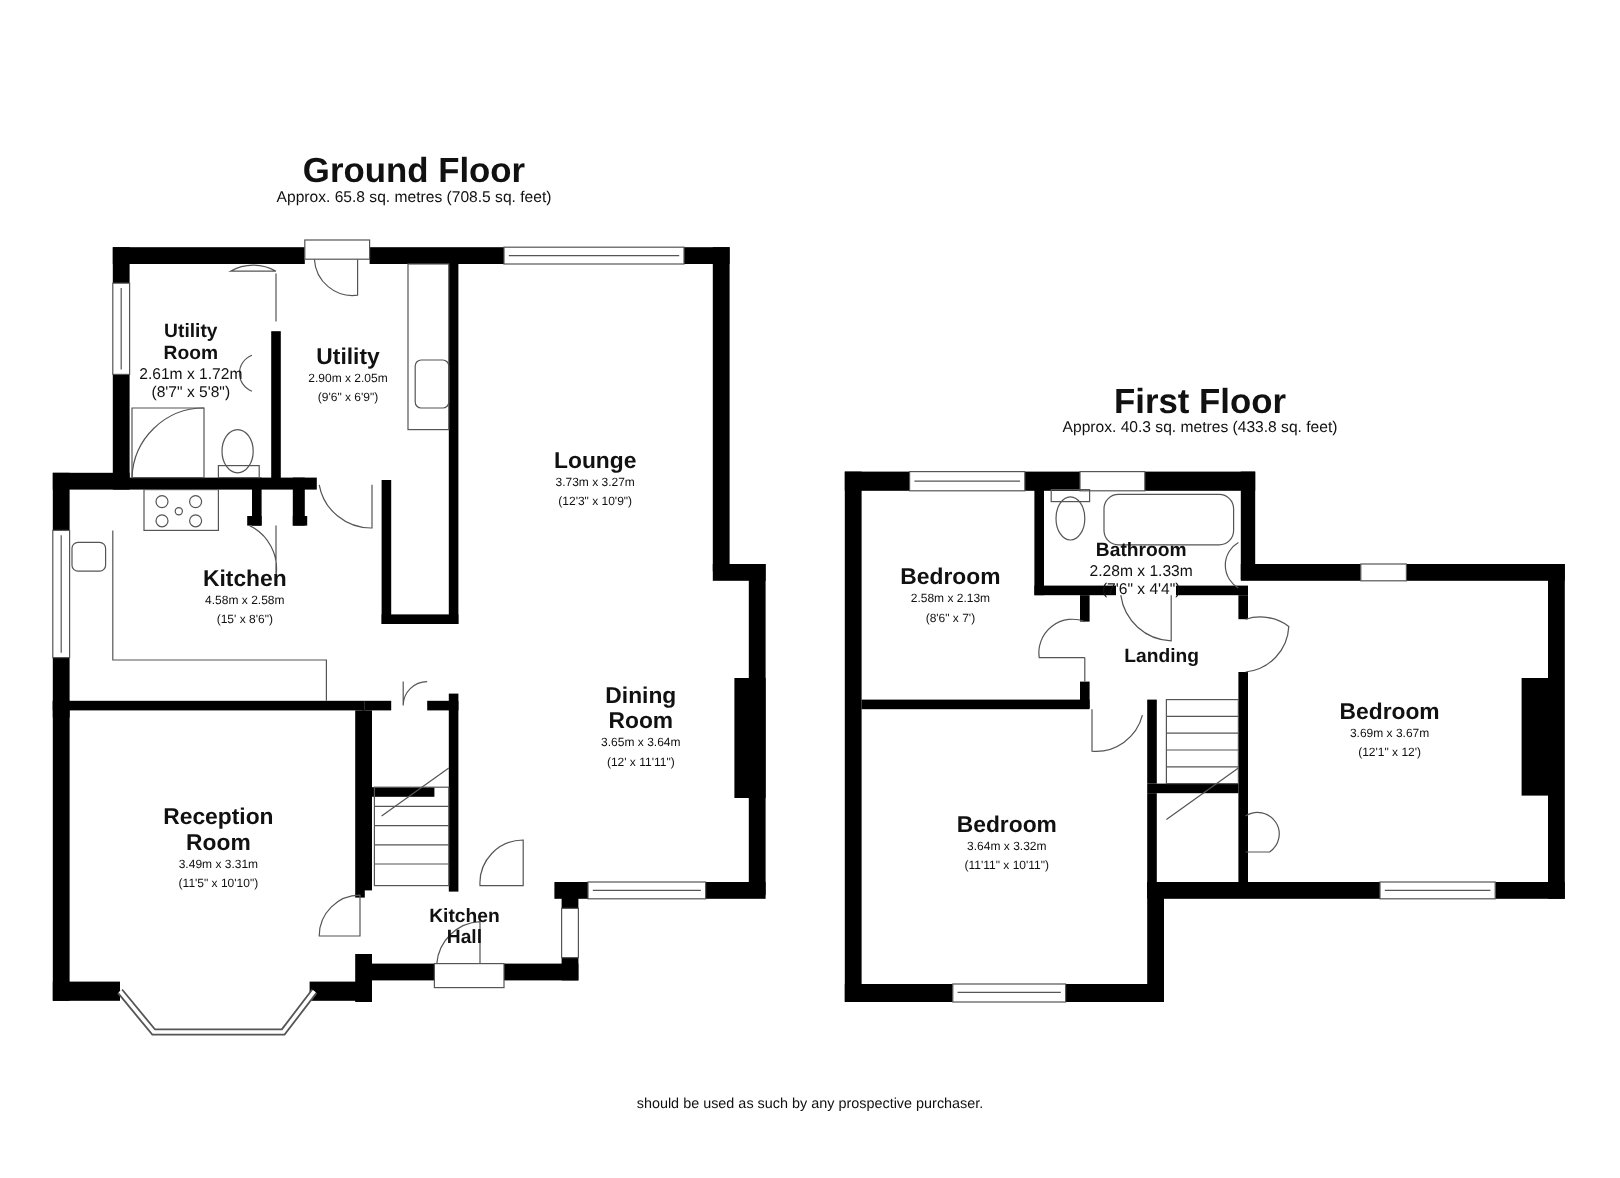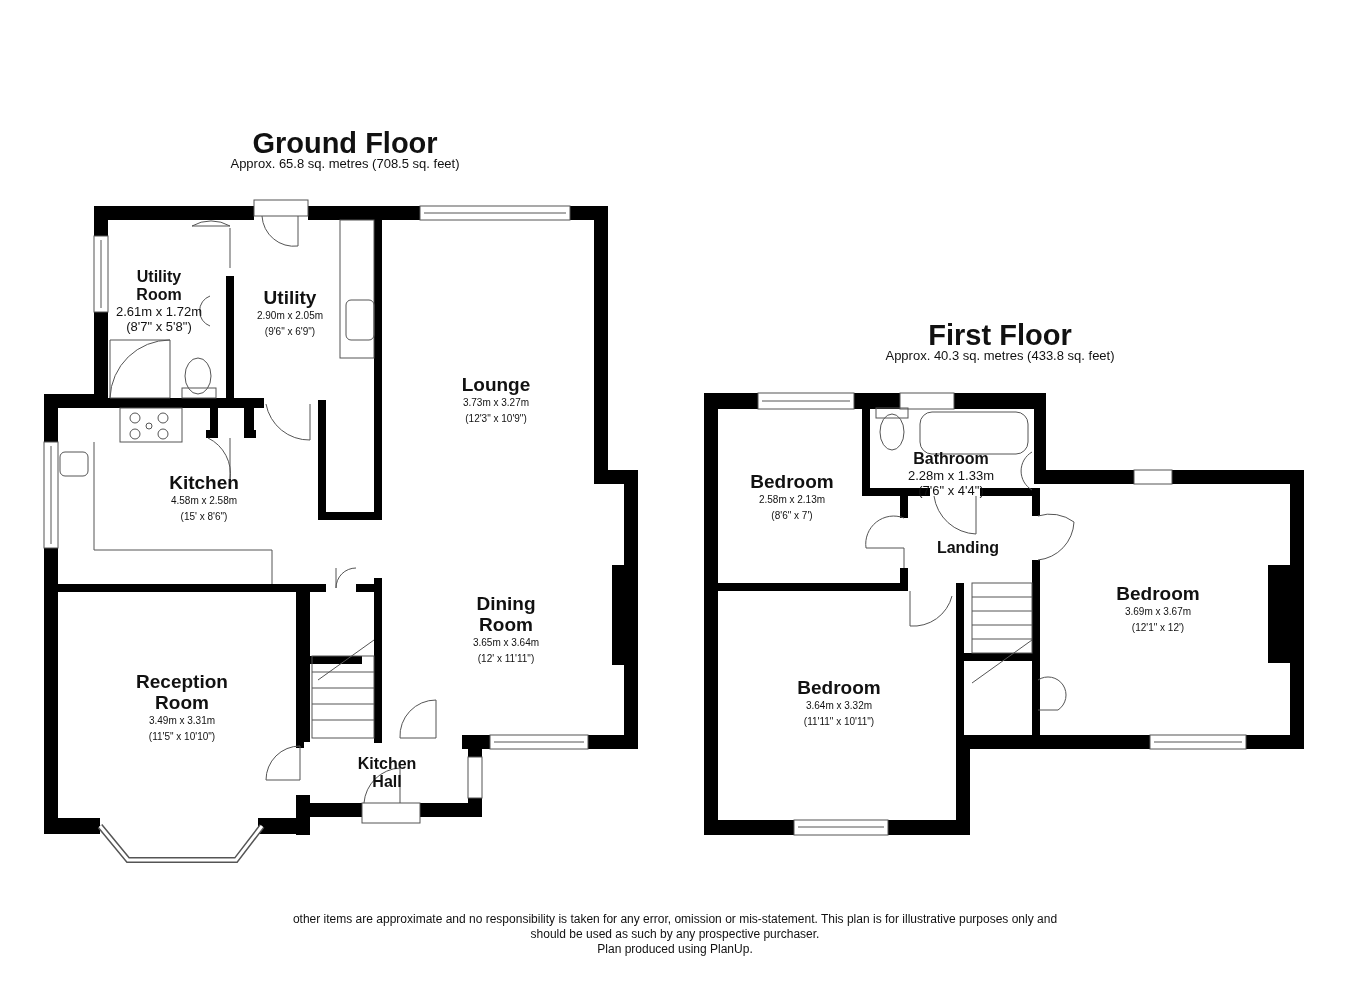--- a/index.html
+++ b/index.html
@@ -204,21 +204,21 @@
 <div class="room" style="left:496px; top:334px;margin-top:40px;">
   <span class="n">Lounge</span>
   <span class="d">3.73m x 3.27m</span>
   <span class="d">(12'3" x 10'9")</span>
 </div>
 <div class="room" style="left:204px; top:472px;">
   <span class="n">Kitchen</span>
   <span class="d">4.58m x 2.58m</span>
   <span class="d">(15' x 8'6")</span>
 </div>
-<div class="room" style="left:506px; top:570px;margin-top:23px;">
+<div class="room" style="left:534px; top:570px;">
   <span class="n">Dining</span>
   <span class="n">Room</span>
   <span class="d">3.65m x 3.64m</span>
   <span class="d">(12' x 11'11")</span>
 </div>
 <div class="room" style="left:182px; top:671px;">
   <span class="n">Reception</span>
   <span class="n">Room</span>
   <span class="d">3.49m x 3.31m</span>
   <span class="d">(11'5" x 10'10")</span>
@@ -246,16 +246,14 @@
   <span class="d">3.69m x 3.67m</span>
   <span class="d">(12'1" x 12')</span>
 </div>
 <div class="room" style="left:839px; top:677px;">
   <span class="n">Bedroom</span>
   <span class="d">3.64m x 3.32m</span>
   <span class="d">(11'11" x 10'11")</span>
 </div>
 
 <div class="disclaimer">
-  <div>other items are approximate and no responsibility is taken for any error, omission or mis-statement. This plan is for illustrative purposes only and</div>
   <div>should be used as such by any prospective purchaser.</div>
-  <div>Plan produced using PlanUp.</div>
 </div>
 
 </body></html>

